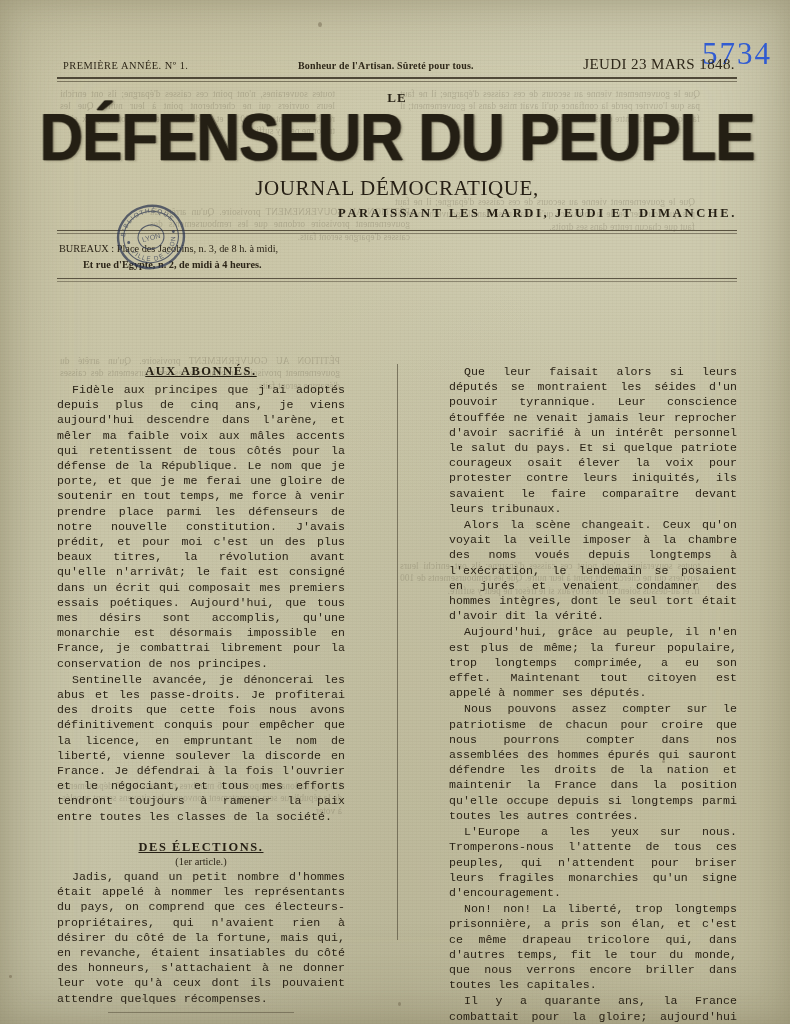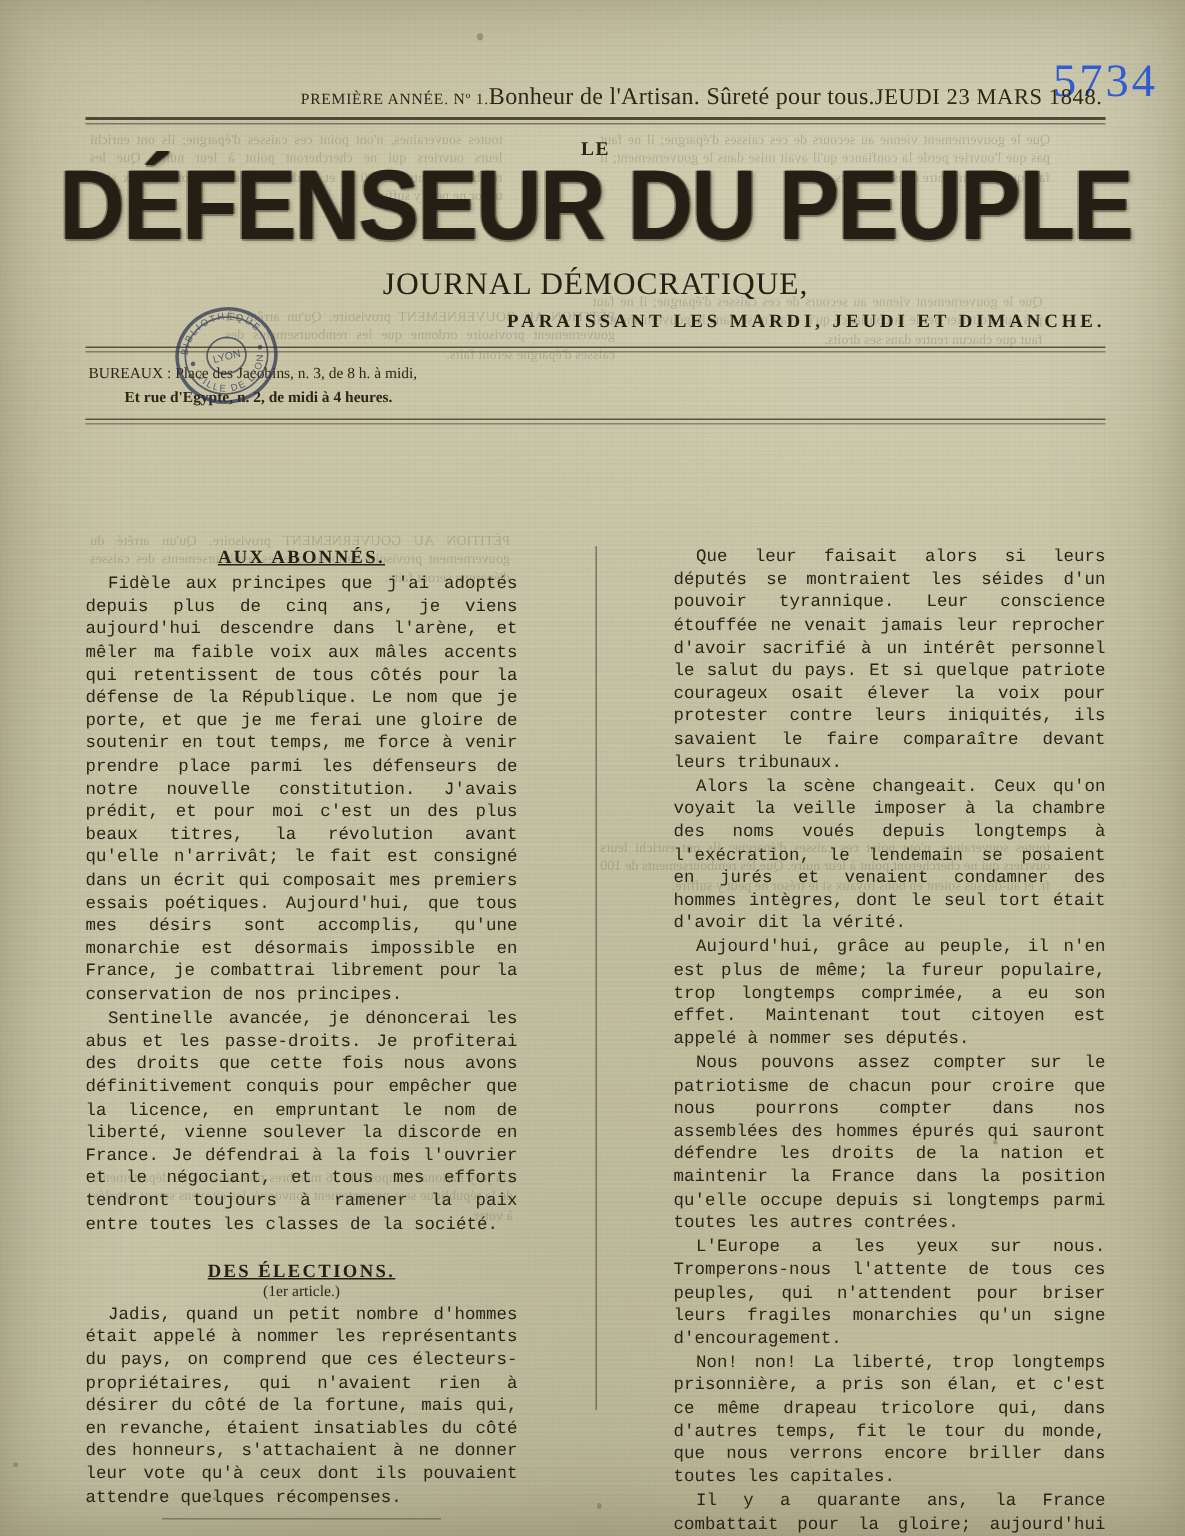--- a/index.html
+++ b/index.html
@@ -52,26 +52,26 @@
     position:absolute;right:18px;top:36px;
     font-family:"Liberation Serif", serif;
     font-size:31px;letter-spacing:2px;color:#1d4ed8;
     opacity:.88;
   }
 
   
   .mast{position:absolute;left:57px;top:56px;width:680px;}
 
   .topline{
-    display:flex;align-items:baseline;justify-content:flex-end;
+    display:flex;align-items:baseline;justify-content:space-between;
     font-size:10.4px;letter-spacing:.15px;color:#2e2719;
     padding:0 2px 0 6px;
   }
   .topline .lbl{font-variant:small-caps;letter-spacing:.5px;}
-  .topline .slogan{font-weight:normal;font-size:16px;letter-spacing:.2px;}
+  .topline .slogan{font-weight:bold;font-size:10px;letter-spacing:.2px;}
   .topline .date{font-size:15px;letter-spacing:.4px;}
 
   .rule-thick{margin-top:4px;height:2px;background:#3a3324;opacity:.85;}
   .rule-thin{height:1px;background:#4a4331;opacity:.6;margin-top:1.5px;}
 
   .le{
     text-align:center;margin-top:8px;
     font-weight:bold;font-size:13px;letter-spacing:1px;color:#2a2418;
   }
 

